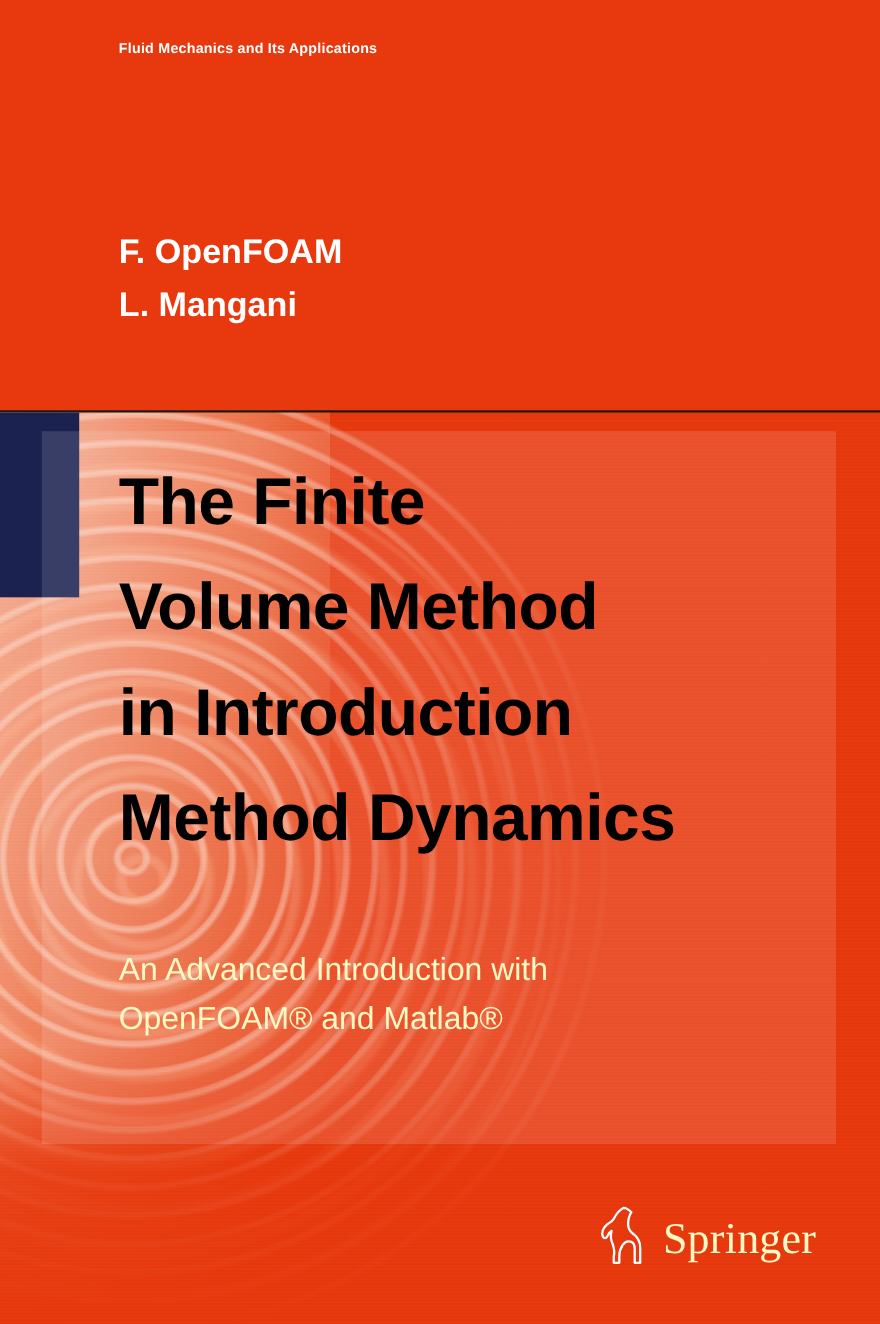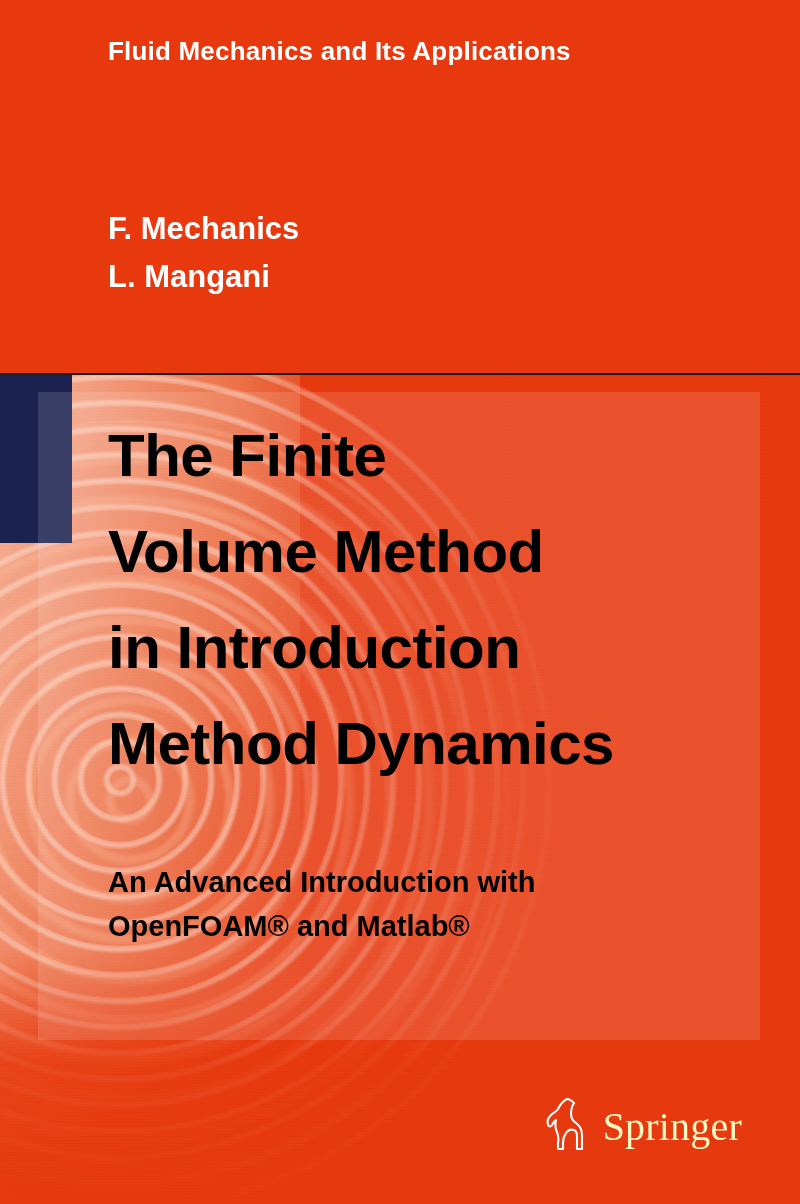--- a/index.html
+++ b/index.html
@@ -110,21 +110,21 @@
     top: 0;
     width: 800px;
     height: 374px;
     background: #e8380d;
   }
   .series-title {
     position: absolute;
     left: 108px;
     top: 36px;
     color: #ffffff;
-    font-size: 26px;
+    font-size: 13px;
     font-weight: bold;
     letter-spacing: 0.2px;
   }
   .authors {
     position: absolute;
     left: 108px;
     top: 205px;
     color: #ffffff;
     font-size: 31px;
     font-weight: bold;
@@ -172,23 +172,23 @@
     line-height: 96px;
     letter-spacing: -0.5px;
   }
   .main-title div { white-space: nowrap; }
 
   .subtitle {
     position: absolute;
     left: 108px;
     top: 860px;
     width: 660px;
-    color: #000000;
+    color: #fef9c3;
     font-size: 29px;
-    font-weight: bold;
+    font-weight: normal;
     line-height: 44px;
   }
   .subtitle div { white-space: nowrap; }
 
   
   .springer {
     position: absolute;
     right: 58px;
     bottom: 48px;
     display: flex;
@@ -214,21 +214,21 @@
   <div class="rings2"></div>
   <div class="art-fade-right"></div>
   <div class="art-fade-bottom"></div>
   <div class="art-grain"></div>
 
   <div class="top-band"></div>
 
   <div class="series-title">Fluid Mechanics and Its Applications</div>
 
   <div class="authors">
-    <div>F. Mechanics</div>
+    <div>F. OpenFOAM</div>
     <div>L. Mangani</div>
   </div>
 
   <div class="hairline"></div>
   <div class="navy-tab"></div>
   <div class="title-panel"></div>
 
   <div class="main-title">
     <div>The Finite</div>
     <div>Volume Method</div>

